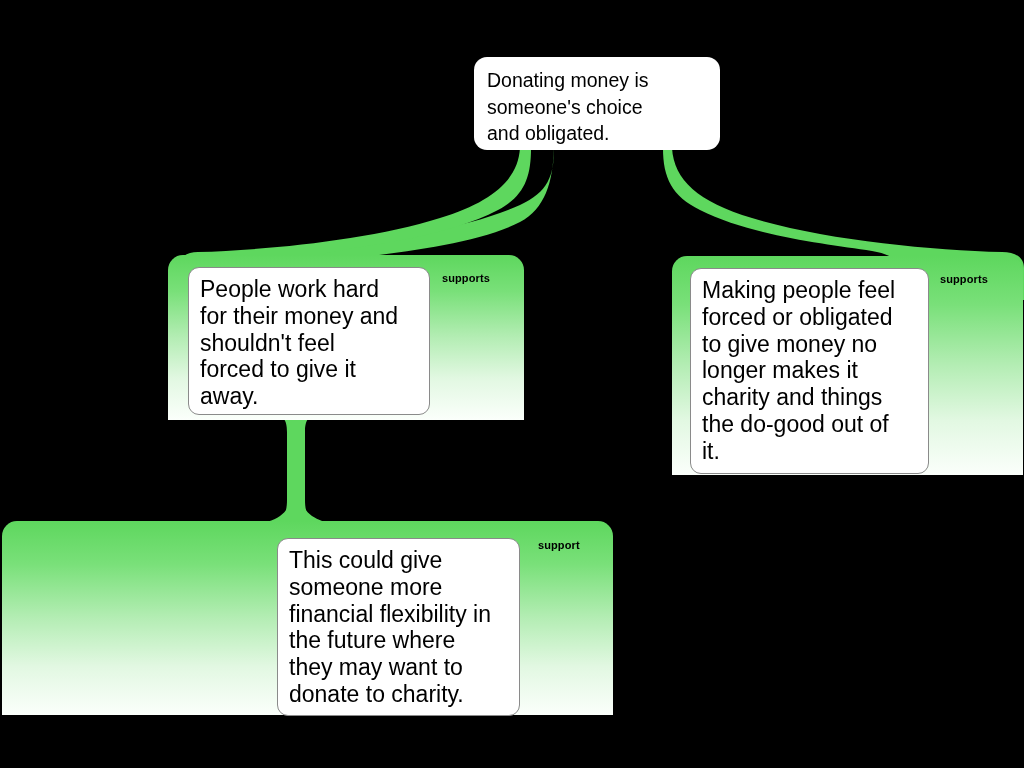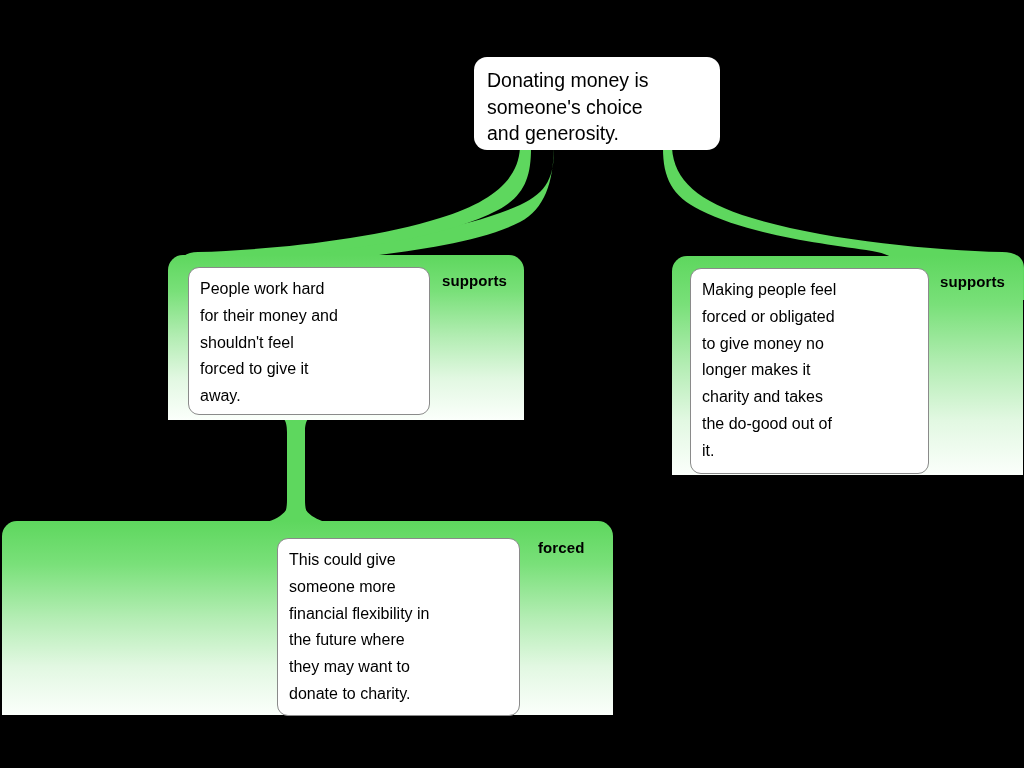--- a/index.html
+++ b/index.html
@@ -26,39 +26,39 @@
   }
 
   
   .panel {
     position: absolute;
     background: linear-gradient(to bottom, #5ed75e 0%, #79e079 22%, #b4edb4 50%, #e2f8e2 75%, #fbfffb 100%);
     box-sizing: border-box;
   }
   .panel-label {
     position: absolute;
-    font-size: 15px;
+    font-size: 11px;
     font-weight: bold;
     color: #000000;
     letter-spacing: 0.1px;
     white-space: nowrap;
   }
 
   
   .card {
     position: absolute;
     background: #ffffff;
     border: 1px solid #8a8a8a;
     border-radius: 11px;
     box-sizing: border-box;
   }
   .card-text {
     position: absolute;
     color: #000000;
-    font-size: 16px;
+    font-size: 23px;
     line-height: 26.8px;
     white-space: pre-line;
   }
 
   
   #root-node {
     position: absolute;
     left: 474px;
     top: 57px;
     width: 246px;
@@ -183,21 +183,21 @@
              C 298 438, 304 430, 306 416
              Z"></path>
     <rect x="287" y="414" width="18" height="112" fill="#5ed75e"></rect>
     <path fill="#5ed75e" d="M 268 414 C 284 414, 287 420, 287 432 L 305 432 C 305 420, 308 414, 324 414 Z"></path>
     <path fill="#5ed75e" d="M 250 528 C 280 528, 287 518, 287 500 L 305 500 C 305 518, 312 528, 342 528 Z"></path>
   </svg>
 
   <div id="root-node">
     <div class="card-text">Donating money is
 someone's choice
-and generosity.</div>
+and obligated.</div>
   </div>
 
   <div class="panel" id="panel-left">
     <div class="panel-label">supports</div>
   </div>
   <div class="card" id="card-left">
     <div class="card-text">People work hard
 for their money and
 shouldn't feel
 forced to give it
@@ -205,27 +205,27 @@
   </div>
 
   <div class="panel" id="panel-right">
     <div class="panel-label">supports</div>
   </div>
   <div class="card" id="card-right">
     <div class="card-text">Making people feel
 forced or obligated
 to give money no
 longer makes it
-charity and takes
+charity and things
 the do-good out of
 it.</div>
   </div>
 
   <div class="panel" id="panel-bottom">
-    <div class="panel-label">forced</div>
+    <div class="panel-label">support</div>
   </div>
   <div class="card" id="card-bottom-b">
     <div class="card-text">This could give
 someone more
 financial flexibility in
 the future where
 they may want to
 donate to charity.</div>
   </div>
 

